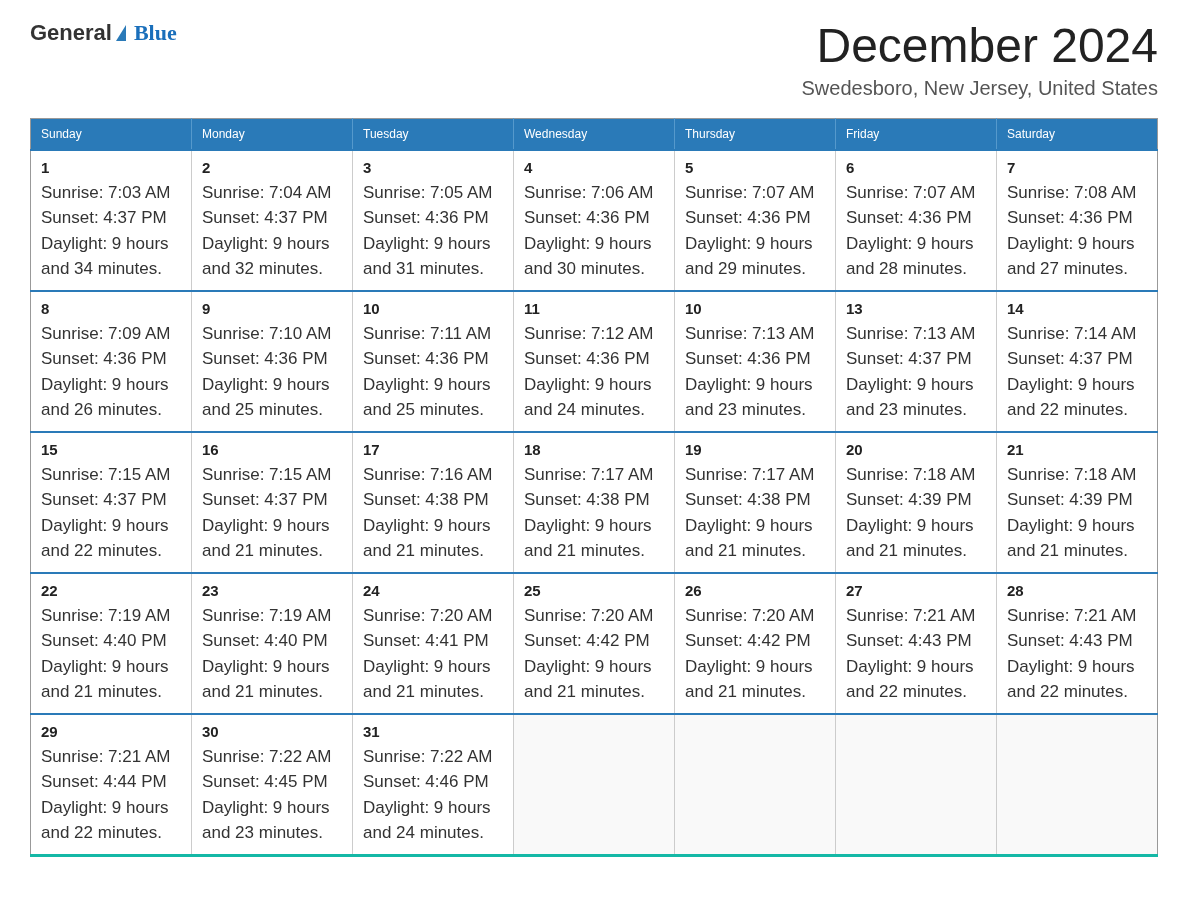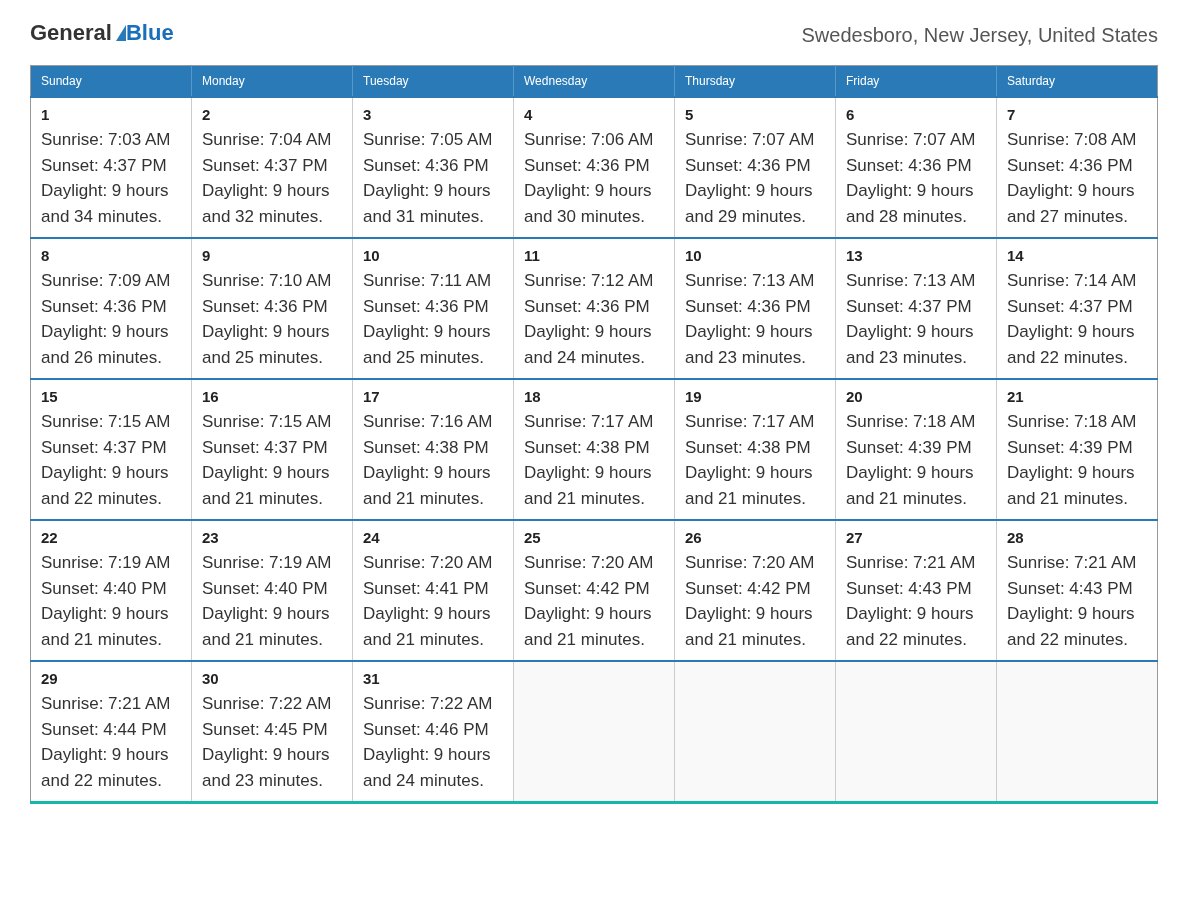--- a/index.html
+++ b/index.html
@@ -103,24 +103,25 @@
 
 <div class="header-area">
   <div class="logo">
     <div style="display:flex; flex-direction:row; align-items:flex-end;">
       <div style="display:flex; align-items:center; gap:2px;">
         <span class="logo-text-general">General</span>
         <div style="display:flex; flex-direction:column; align-items:center; margin-left:2px;">
           <div style="width:0; height:0; border-left:10px solid transparent; border-right:0px solid transparent; border-bottom:16px solid #2a7ab8; margin-bottom:1px;"></div>
         </div>
       </div>
-      <span class="logo-text-blue" style="margin-top:-4px; margin-left:0;">Blue</span>
+      <span class="logo-text-blue" style="margin-top:-4px; margin-left:8px;font-family:Liberation Serif, serif;">Blue</span>
     </div>
   </div>
   <div class="title-area">
+    <div class="month-title">December 2024</div>
     <div class="location-title">Swedesboro, New Jersey, United States</div>
   </div>
 </div>
 
 <table>
   <thead>
     <tr>
     <th>Sunday</th>
         <th>Monday</th>
         <th>Tuesday</th>

